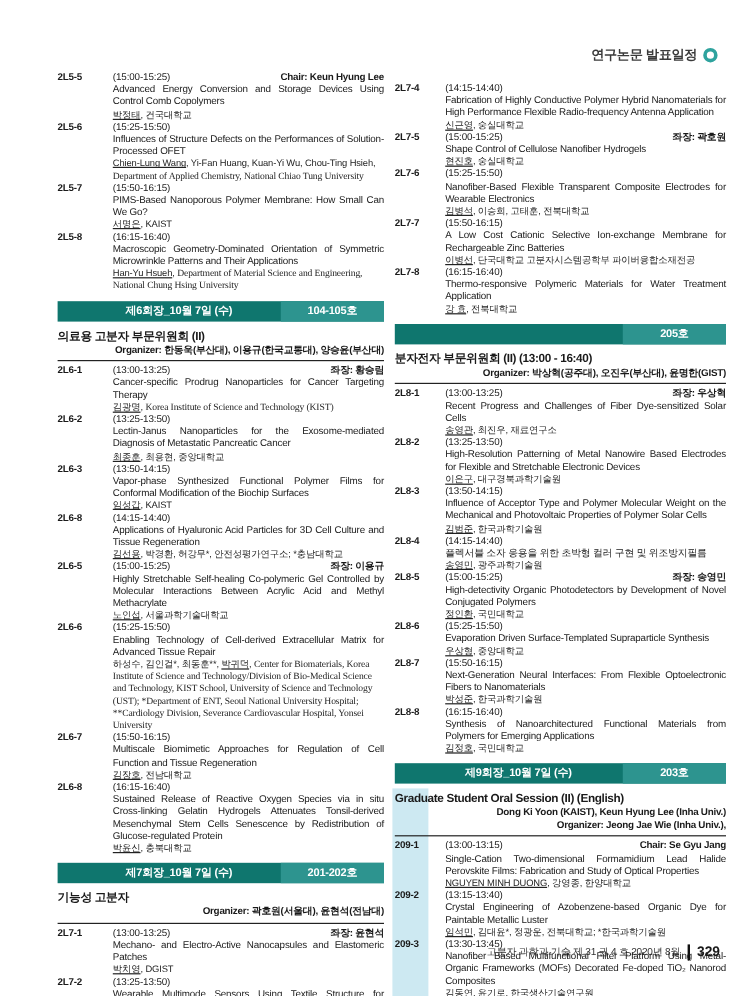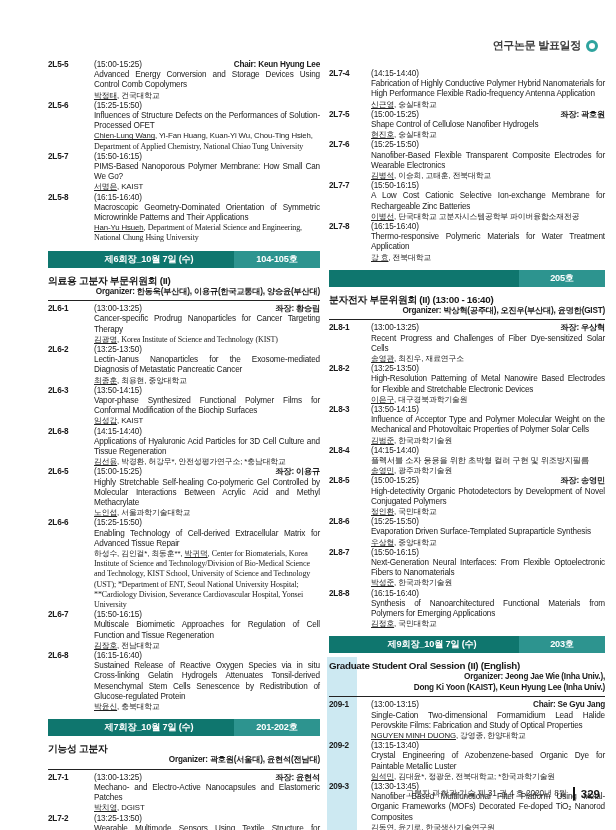--- a/index.html
+++ b/index.html
@@ -374,22 +374,22 @@
             </div>
           </div>
         </div>
         <div class="banner">
           <span class="btitle">제9회장_10월 7일 (수)</span>
           <span class="room">203호</span>
         </div>
         <div class="session hl">
           <div class="session-head">
             <div class="stitle">Graduate Student Oral Session (II) (English)</div>
+            <div class="org">Dong Ki Yoon (KAIST), Keun Hyung Lee (Inha Univ.)</div>
             <div class="org">Organizer: Jeong Jae Wie (Inha Univ.),</div>
-            <div class="org">Dong Ki Yoon (KAIST), Keun Hyung Lee (Inha Univ.)</div>
           </div>
           <div class="sbody">
             <div class="entry">
               <span class="code">209-1</span>
               <div class="body">
                 <div class="timerow">
                   <span class="time">(13:00-13:15)</span>
                   <span class="chair">Chair: Se Gyu Jang</span>
                 </div>
                 <div class="title">Single-Cation Two-dimensional Formamidium Lead Halide Perovskite Films: Fabrication and Study of Optical Properties</div>

